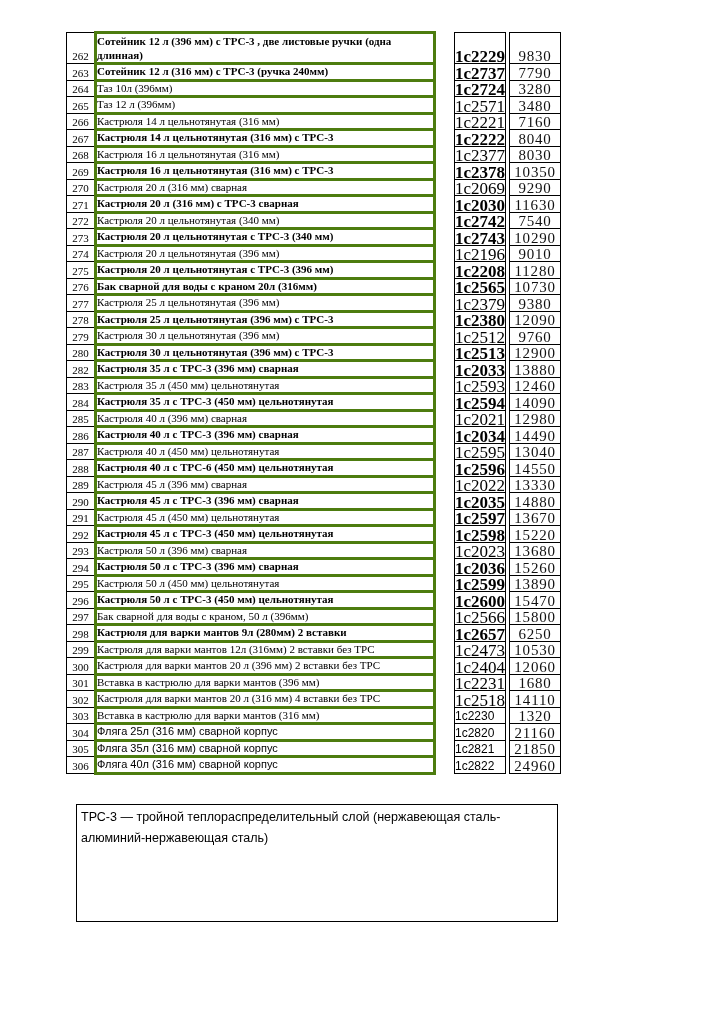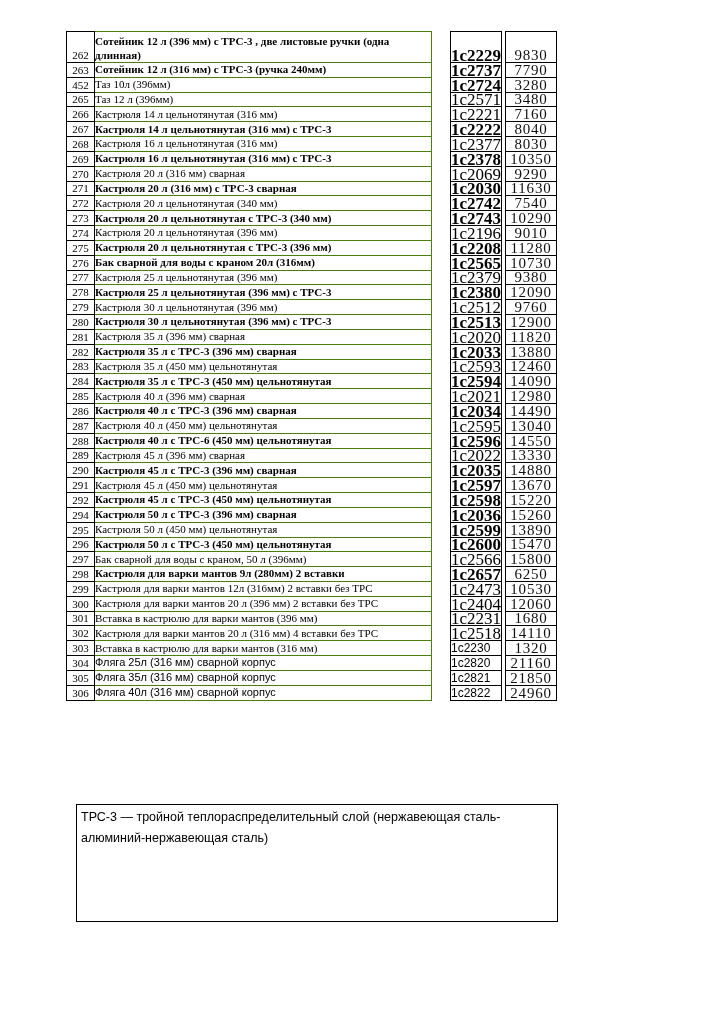--- a/index.html
+++ b/index.html
@@ -35,21 +35,21 @@
   td.c-num {
     width: 27px;
     border: 1px solid #000;
     text-align: center;
     font-size: 11px;
     line-height: 13px;
     padding-bottom: 1px;
   }
   td.c-desc {
     width: 336px;
-    border: 1px solid #4d7c0f;
+    border: 3px solid #4d7c0f;
     padding-left: 3px;
     padding-bottom: 1px;
     font-size: 11px;
     line-height: 13.5px;
   }
   td.c-gap1 { width: 18px; border: none; }
   td.c-art {
     width: 48px;
     border: 1px solid #000;
     padding-left: 2px;
@@ -107,21 +107,21 @@
         </tr>
         <tr class="single">
           <td class="c-num">263</td>
           <td class="c-desc b">Сотейник 12 л (316 мм) с ТРС-3 (ручка 240мм)</td>
           <td class="c-gap1"></td>
           <td class="c-art b">1c2737</td>
           <td class="c-gap2"></td>
           <td class="c-price">7790</td>
         </tr>
         <tr class="single">
-          <td class="c-num">452</td>
+          <td class="c-num">264</td>
           <td class="c-desc">Таз 10л (396мм)</td>
           <td class="c-gap1"></td>
           <td class="c-art b">1c2724</td>
           <td class="c-gap2"></td>
           <td class="c-price">3280</td>
         </tr>
         <tr class="single">
           <td class="c-num">265</td>
           <td class="c-desc">Таз 12 л (396мм)</td>
           <td class="c-gap1"></td>
@@ -243,28 +243,20 @@
         </tr>
         <tr class="single">
           <td class="c-num">280</td>
           <td class="c-desc b">Кастрюля 30 л цельнотянутая (396 мм) с ТРС-3</td>
           <td class="c-gap1"></td>
           <td class="c-art b">1c2513</td>
           <td class="c-gap2"></td>
           <td class="c-price">12900</td>
         </tr>
         <tr class="single">
-          <td class="c-num">281</td>
-          <td class="c-desc">Кастрюля 35 л (396 мм) сварная</td>
-          <td class="c-gap1"></td>
-          <td class="c-art">1c2020</td>
-          <td class="c-gap2"></td>
-          <td class="c-price">11820</td>
-        </tr>
-        <tr class="single">
           <td class="c-num">282</td>
           <td class="c-desc b">Кастрюля 35 л с ТРС-3 (396 мм) сварная</td>
           <td class="c-gap1"></td>
           <td class="c-art b">1c2033</td>
           <td class="c-gap2"></td>
           <td class="c-price">13880</td>
         </tr>
         <tr class="single">
           <td class="c-num">283</td>
           <td class="c-desc">Кастрюля 35 л (450 мм) цельнотянутая</td>
@@ -337,20 +329,28 @@
           <td class="c-gap2"></td>
           <td class="c-price">13670</td>
         </tr>
         <tr class="single">
           <td class="c-num">292</td>
           <td class="c-desc b">Кастрюля 45 л с ТРС-3 (450 мм) цельнотянутая</td>
           <td class="c-gap1"></td>
           <td class="c-art b">1c2598</td>
           <td class="c-gap2"></td>
           <td class="c-price">15220</td>
+        </tr>
+        <tr class="single">
+          <td class="c-num">293</td>
+          <td class="c-desc">Кастрюля 50 л (396 мм) сварная</td>
+          <td class="c-gap1"></td>
+          <td class="c-art">1c2023</td>
+          <td class="c-gap2"></td>
+          <td class="c-price">13680</td>
         </tr>
         <tr class="single">
           <td class="c-num">294</td>
           <td class="c-desc b">Кастрюля 50 л с ТРС-3 (396 мм) сварная</td>
           <td class="c-gap1"></td>
           <td class="c-art b">1c2036</td>
           <td class="c-gap2"></td>
           <td class="c-price">15260</td>
         </tr>
         <tr class="single">

